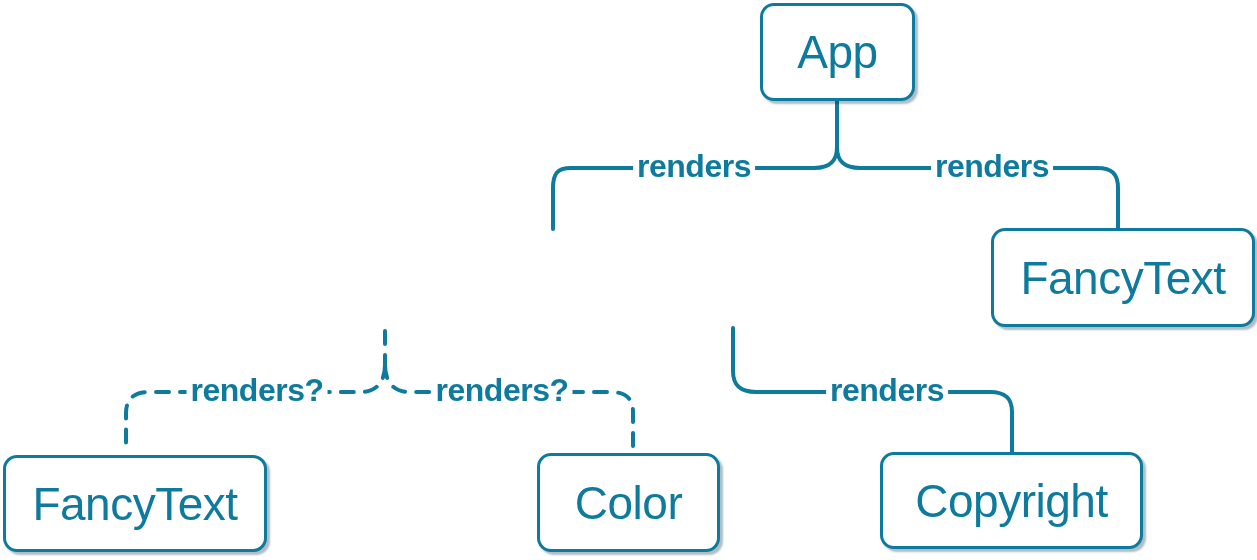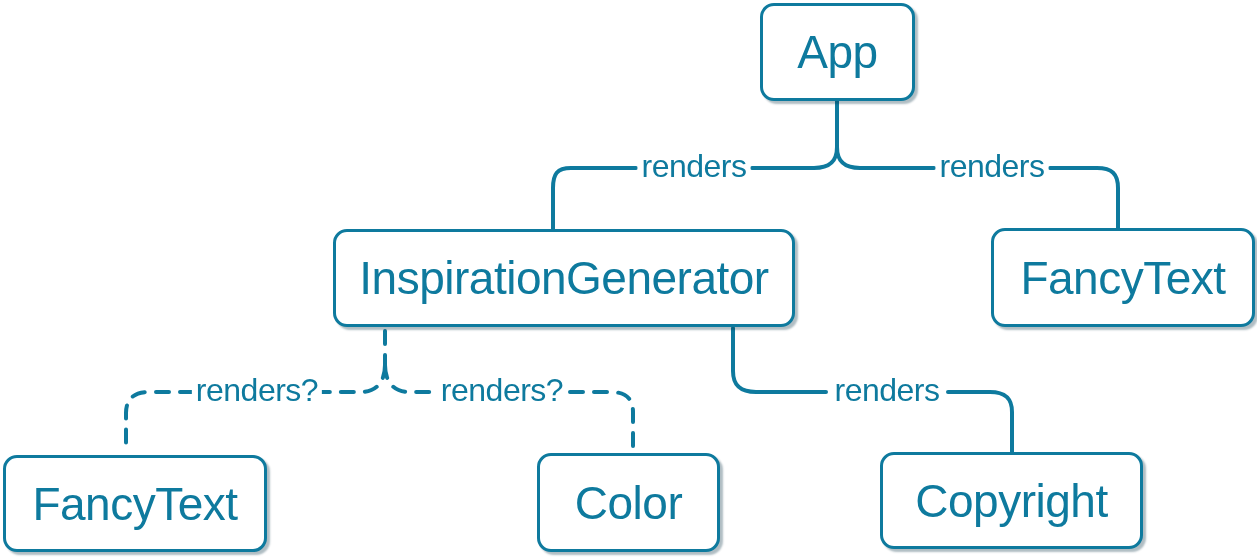--- a/index.html
+++ b/index.html
@@ -41,21 +41,21 @@
     letter-spacing: -0.5px;
     white-space: nowrap;
   }
   .edge-label {
     position: absolute;
     transform: translate(-50%, -50%);
     color: var(--accent);
     background: #ffffff;
     padding: 0 4px;
     font-size: 32px;
-    font-weight: 400;
+    font-weight: 700;
     letter-spacing: -0.5px;
     white-space: nowrap;
     line-height: 1.1;
   }
 </style>
 </head>
 <body>
 
 <div id="canvas">
 
@@ -73,23 +73,20 @@
 
     <path class="dashed" d="M 385 365 C 385 381 377 392 361 392 L 321 392 M 193 392 L 149 392 C 134 392 126 399 126 413 L 126 453"></path>
 
     <path class="dashed" d="M 385 365 C 385 381 393 392 409 392 L 434 392 M 570 392 L 611 392 C 626 392 633 399 633 412 L 633 451"></path>
   </svg>
 
   <div class="node" style="left:760px; top:3px; width:155px; height:98px;">
     <span>App</span>
   </div>
 
-  <div class="node" style="left:333px; top:229px; width:462px; height:98px;">
-    <span>InspirationGenerator</span>
-  </div>
 
   <div class="node" style="left:991px; top:228px; width:264px; height:99px;">
     <span>FancyText</span>
   </div>
 
   <div class="node" style="left:3px; top:455px; width:264px; height:97px;">
     <span>FancyText</span>
   </div>
 
   <div class="node" style="left:537px; top:453px; width:183px; height:99px;">

